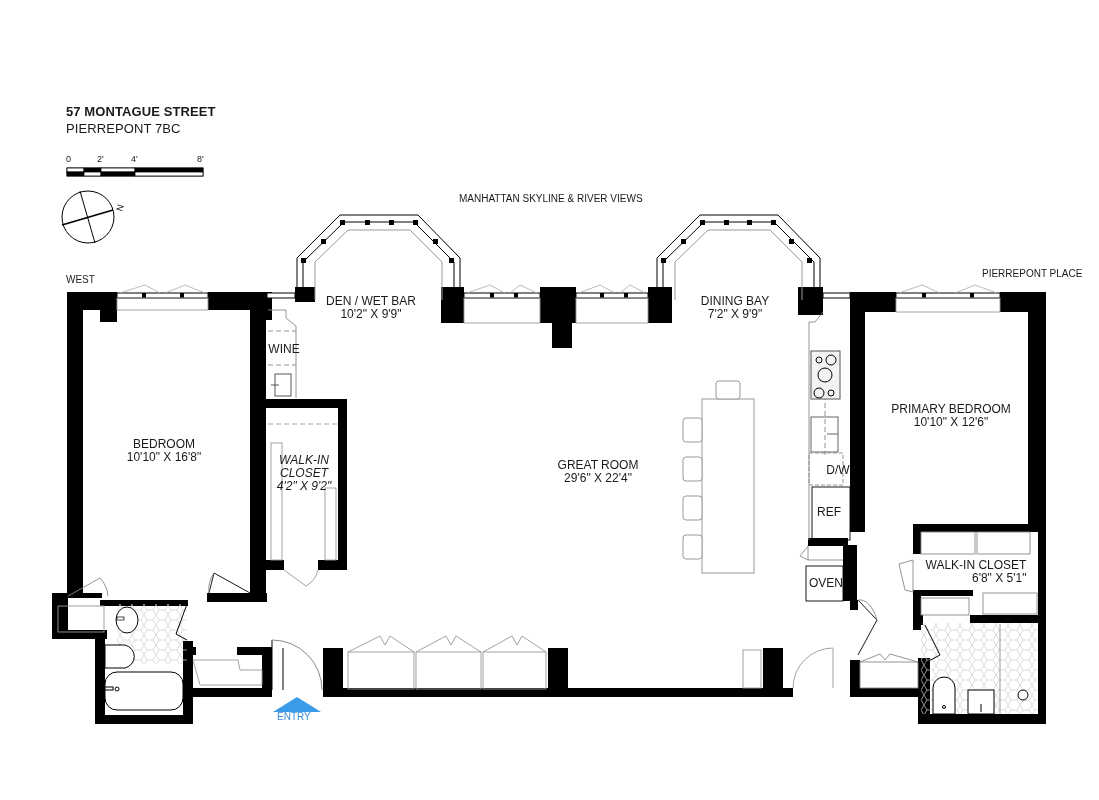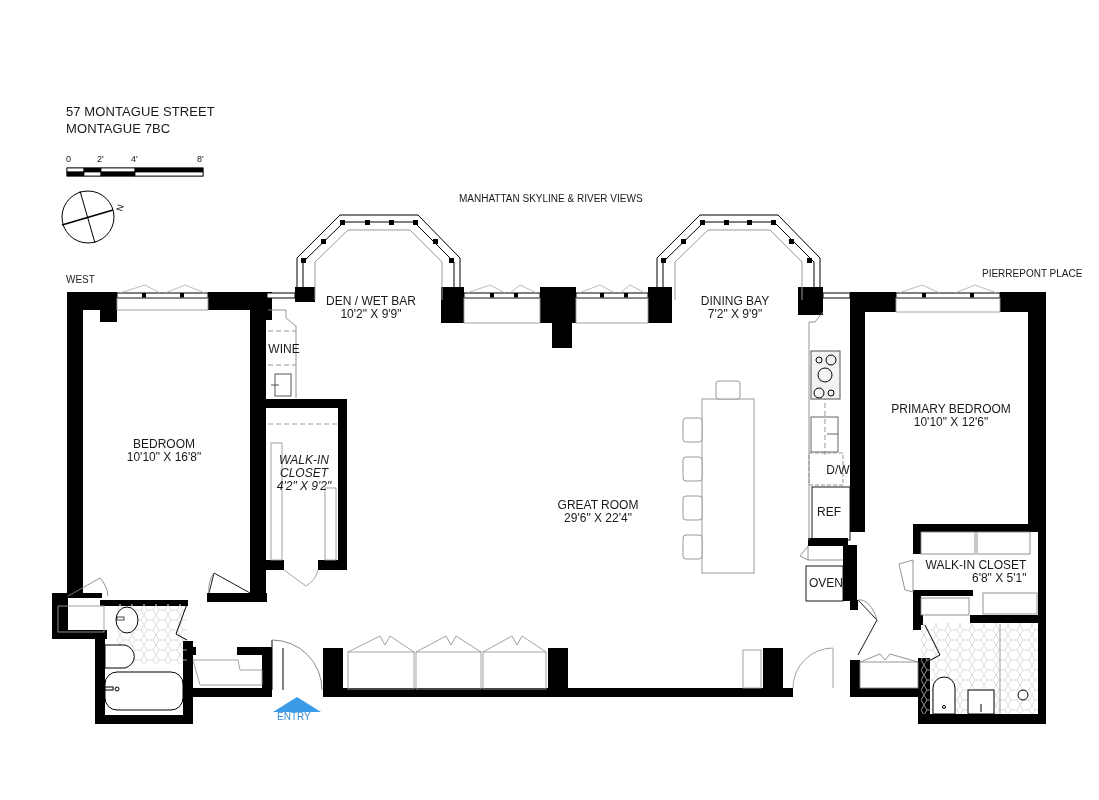--- a/index.html
+++ b/index.html
@@ -8,22 +8,22 @@
   .title-line { font-size: 13px; letter-spacing: 0.1px; line-height: 17px; }
   .scale-label { font-size: 9px; }
   .label { position: absolute; font-size: 12px; text-align: center; line-height: 13px; white-space: nowrap; transform: translateX(-50%); }
   .street { font-size: 10px; }
   .entry-label { color: #3a8fdc; font-size: 10px; }
   svg { position: absolute; left: 0; top: 0; }
 </style>
 </head>
 <body>
 
-<div class="abs title-line" style="left:66px; top:103px;">57 MONTAGUE STREET</div>
-<div class="abs title-line" style="left:66px; top:120px;">MONTAGUE 7BC</div>
+<div class="abs title-line" style="left:66px; top:103px;font-weight:bold;">57 MONTAGUE STREET</div>
+<div class="abs title-line" style="left:66px; top:120px;">PIERREPONT 7BC</div>
 
 <div>
   <span class="abs scale-label" style="left:66px; top:154px;">0</span>
   <span class="abs scale-label" style="left:97px; top:154px;">2'</span>
   <span class="abs scale-label" style="left:131px; top:154px;">4'</span>
   <span class="abs scale-label" style="left:197px; top:154px;">8'</span>
 </div>
 
 <div class="abs street" style="left:459px; top:193px;">MANHATTAN SKYLINE &amp; RIVER VIEWS</div>
 <div class="abs street" style="left:66px; top:274px;text-align:center;">WEST</div>
@@ -303,21 +303,21 @@
 </div>
 <div class="label" style="left:164px; top:438px;">
   <div>BEDROOM</div>
   <div>10'10" X 16'8"</div>
 </div>
 <div class="label" style="left:304px; top:454px;font-style:italic;">
   <div>WALK-IN</div>
   <div>CLOSET</div>
   <div>4'2" X 9'2"</div>
 </div>
-<div class="label" style="left:598px; top:459px;margin-top:40px;">
+<div class="label" style="left:598px; top:459px;">
   <div>GREAT ROOM</div>
   <div>29'6" X 22'4"</div>
 </div>
 <div class="label" style="left:951px; top:403px;">
   <div>PRIMARY BEDROOM</div>
   <div>10'10" X 12'6"</div>
 </div>
 <div class="label" style="left:976px; top:559px;text-align:right;">
   <div>WALK-IN CLOSET</div>
   <div>6'8" X 5'1"</div>

